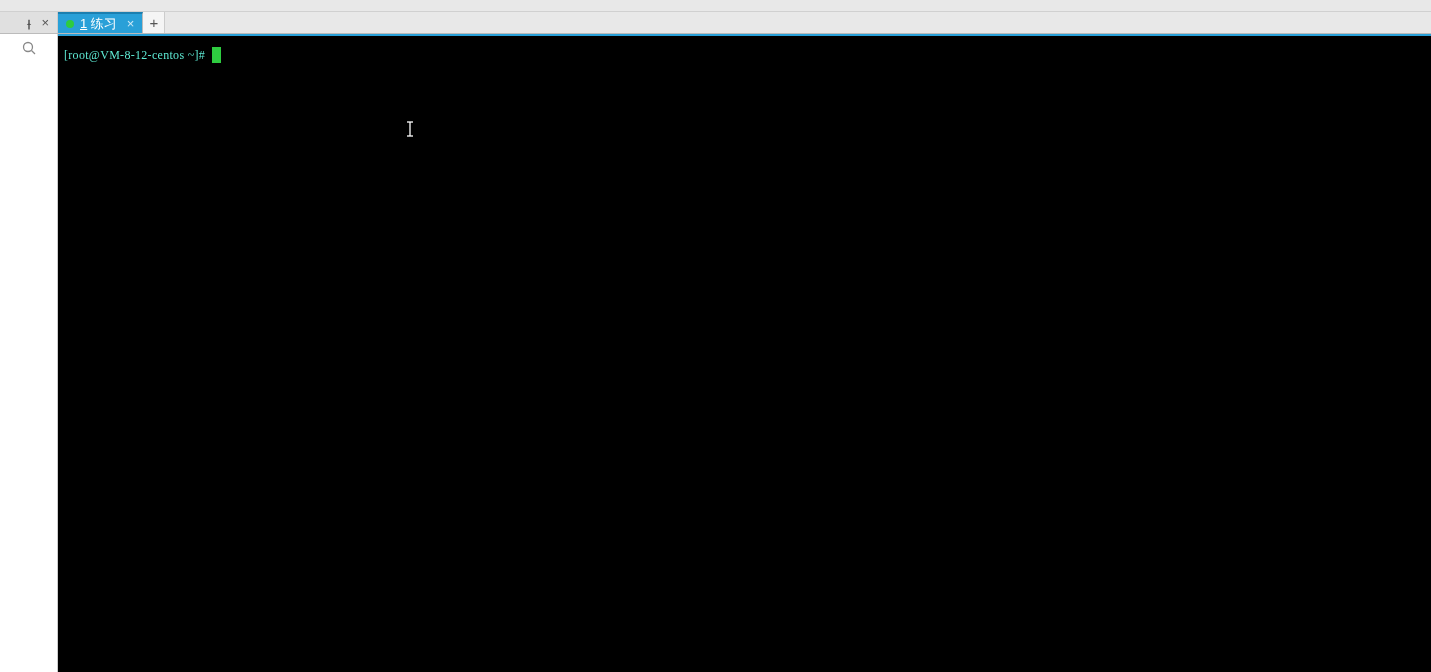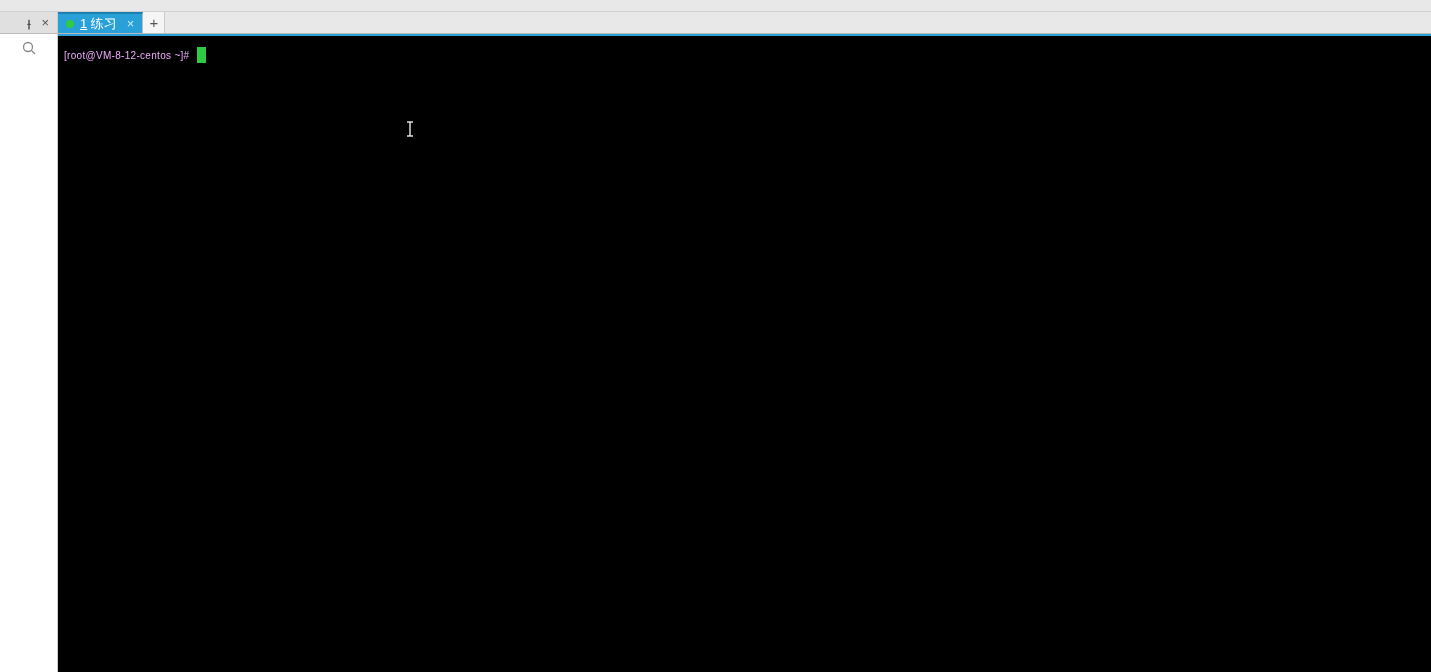--- a/index.html
+++ b/index.html
@@ -112,23 +112,23 @@
     .search-icon {
       width: 16px;
       height: 16px;
       color: #888;
     }
     .terminal {
       flex: 1;
       background: #000;
       border-top: 2px solid #29a0d8;
       padding: 10px 6px 6px 6px;
-      font-family: Liberation Sans, sans-serif;
-      font-size: 10px;
-      color: #f0abfc;
+      font-family: Liberation Serif, serif;
+      font-size: 12px;
+      color: #5eead4;
       position: relative;
       cursor: text;
     }
     .terminal-line {
       display: flex;
       align-items: center;
       height: 18px;
     }
     .prompt {
       letter-spacing: 0.3px;

